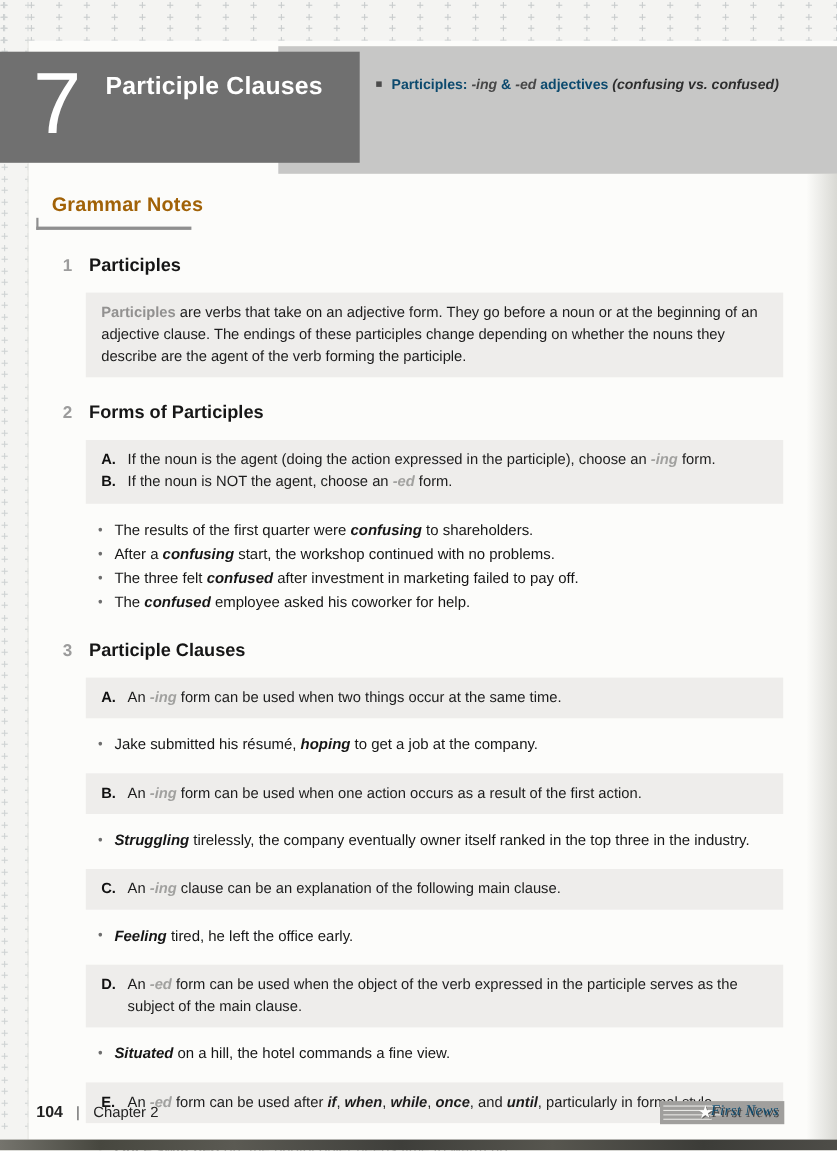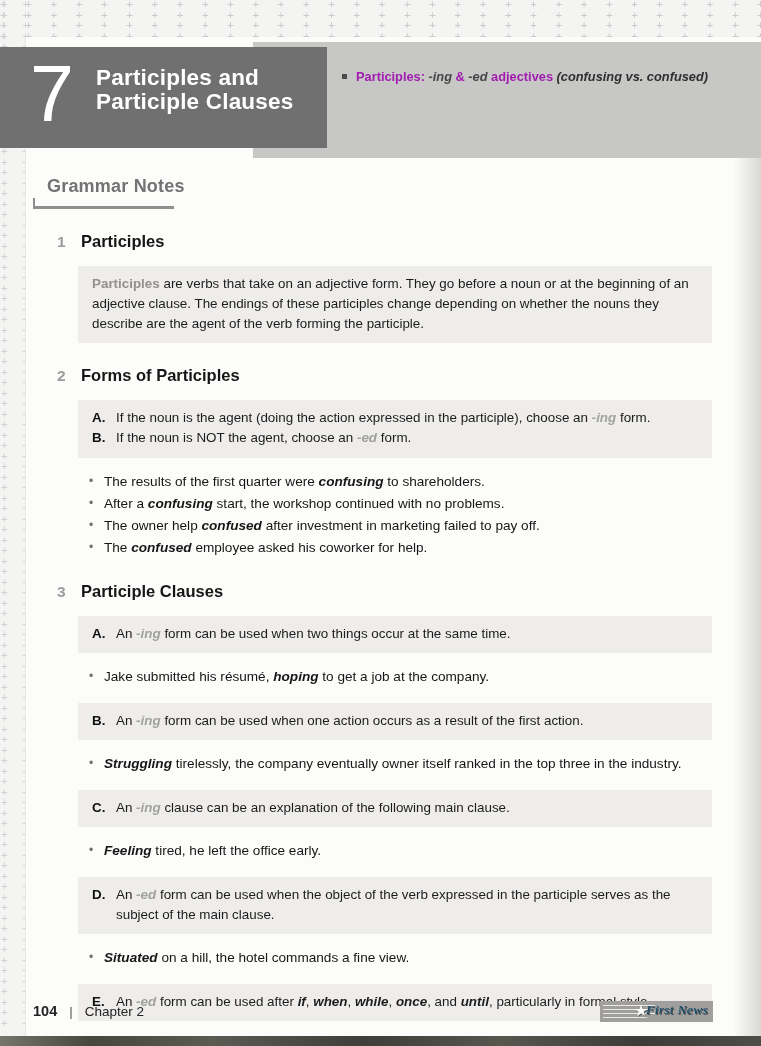--- a/index.html
+++ b/index.html
@@ -26,38 +26,38 @@
            display:flex;box-sizing:border-box;padding:9px 0 0 30px;}
   .unit-num{color:#fff;font-size:79px;line-height:.95;font-weight:400;width:52px;flex:none;
             font-family:"Liberation Sans",sans-serif;}
   .unit-head{margin-left:14px;margin-top:3px;}
   .kicker{display:inline-block;color:#fff;font-size:17.5px;letter-spacing:.4px;
           padding:0 12px 4px 0;border-bottom:2px solid #fff;}
   .unit-title{margin-top:7px;color:#fff;font-size:22.5px;font-weight:bold;line-height:1.07;letter-spacing:.2px;}
 
   
   .content{position:absolute;left:0;top:168px;width:761px;z-index:4;color:#1c1c1c;}
-  .gn-title{margin:8px 0 0 47px;font-size:18px;font-weight:bold;color:#737373;letter-spacing:.2px;}
+  .gn-title{margin:8px 0 0 47px;font-size:18px;font-weight:bold;color:#a16207;letter-spacing:.2px;}
   .gn-underline{margin:1px 0 0 33px;width:139px;height:8px;
                 border-left:2px solid #8f8f8f;border-bottom:3px solid #8f8f8f;}
   .section{margin-top:23px;}
   .sec-head{display:flex;align-items:baseline;margin-left:57px;}
   .sec-num{width:24px;flex:none;color:#9c9c9c;font-weight:bold;font-size:15.5px;}
   .sec-title{font-weight:bold;font-size:16.5px;color:#161616;}
   .gbox{background:#eeedeb;margin:15px 49px 0 78px;padding:8px 14px 9px 14px;
         font-size:13.4px;line-height:1.5;}
   .gbox .bitem{display:flex;justify-content:center;}
   .bitem-label{width:24px;flex:none;font-weight:bold;color:#111;}
   .bitem-text{flex:1;}
   .bullets{margin:13px 52px 5px 89px;font-size:13.6px;line-height:1.62;color:#161616;}
   .b-row{display:flex;}
   .b-dot{flex:none;width:15px;color:#6d6d6d;font-size:12px;padding-top:1px;}
 
   
-  .sg-bb{font-weight:bold;color:#a21caf;}
+  .sg-bb{font-weight:bold;color:#0c4a6e;}
   .sg-bbi{font-weight:bold;font-style:italic;color:#474747;}
   .sg-i{font-style:italic;font-weight:bold;}
   .sg-ai{font-style:italic;font-weight:bold;color:#a1a19f;}
   .sg-ab{font-weight:bold;color:#929190;}
 
   
   .footer{position:absolute;left:33px;top:1003px;z-index:5;display:flex;align-items:baseline;font-size:13.5px;color:#222;}
   .pg-num{font-weight:bold;font-size:14.5px;}
   .pg-sep{margin:0 12px;color:#555;}
   .logo{position:absolute;left:600px;top:1001px;width:113px;height:21px;background:#a09f9d;z-index:5;overflow:hidden;}
@@ -192,21 +192,20 @@
           <span class="topic-sq"></span>
           <div class="topic-text"><span class="sg-bb">Participles: </span><span class="sg-bbi">-ing</span><span class="sg-bb"> &amp; </span><span class="sg-bbi">-ed</span><span class="sg-bb"> adjectives </span><span class="sg-i">(confusing vs. confused)</span></div>
         </div>
       </div>
   </div>
 
   <div class="darkbox">
     <div class="unit-num">7</div>
     <div class="unit-head">
       <div class="unit-title">
-        <div>Participles and</div>
         <div>Participle Clauses</div>
       </div>
     </div>
   </div>
 
   <div class="content">
     <div class="gn-title">Grammar Notes</div>
     <div class="gn-underline"></div>
     <div id="sections-root">
         <div class="section">
@@ -239,21 +238,21 @@
             <div class="b-row">
               <span class="b-dot">•</span>
               <div class="bitem-text"><span>The results of the first quarter were </span><span class="sg-i">confusing</span><span> to shareholders.</span></div>
             </div>
             <div class="b-row">
               <span class="b-dot">•</span>
               <div class="bitem-text"><span>After a </span><span class="sg-i">confusing</span><span> start, the workshop continued with no problems.</span></div>
             </div>
             <div class="b-row">
               <span class="b-dot">•</span>
-              <div class="bitem-text"><span>The owner help </span><span class="sg-i">confused</span><span> after investment in marketing failed to pay off.</span></div>
+              <div class="bitem-text"><span>The three felt </span><span class="sg-i">confused</span><span> after investment in marketing failed to pay off.</span></div>
             </div>
             <div class="b-row">
               <span class="b-dot">•</span>
               <div class="bitem-text"><span>The </span><span class="sg-i">confused</span><span> employee asked his coworker for help.</span></div>
             </div>
           </div>
         </div>
         <div class="section">
           <div class="sec-head">
             <span class="sec-num">3</span>

